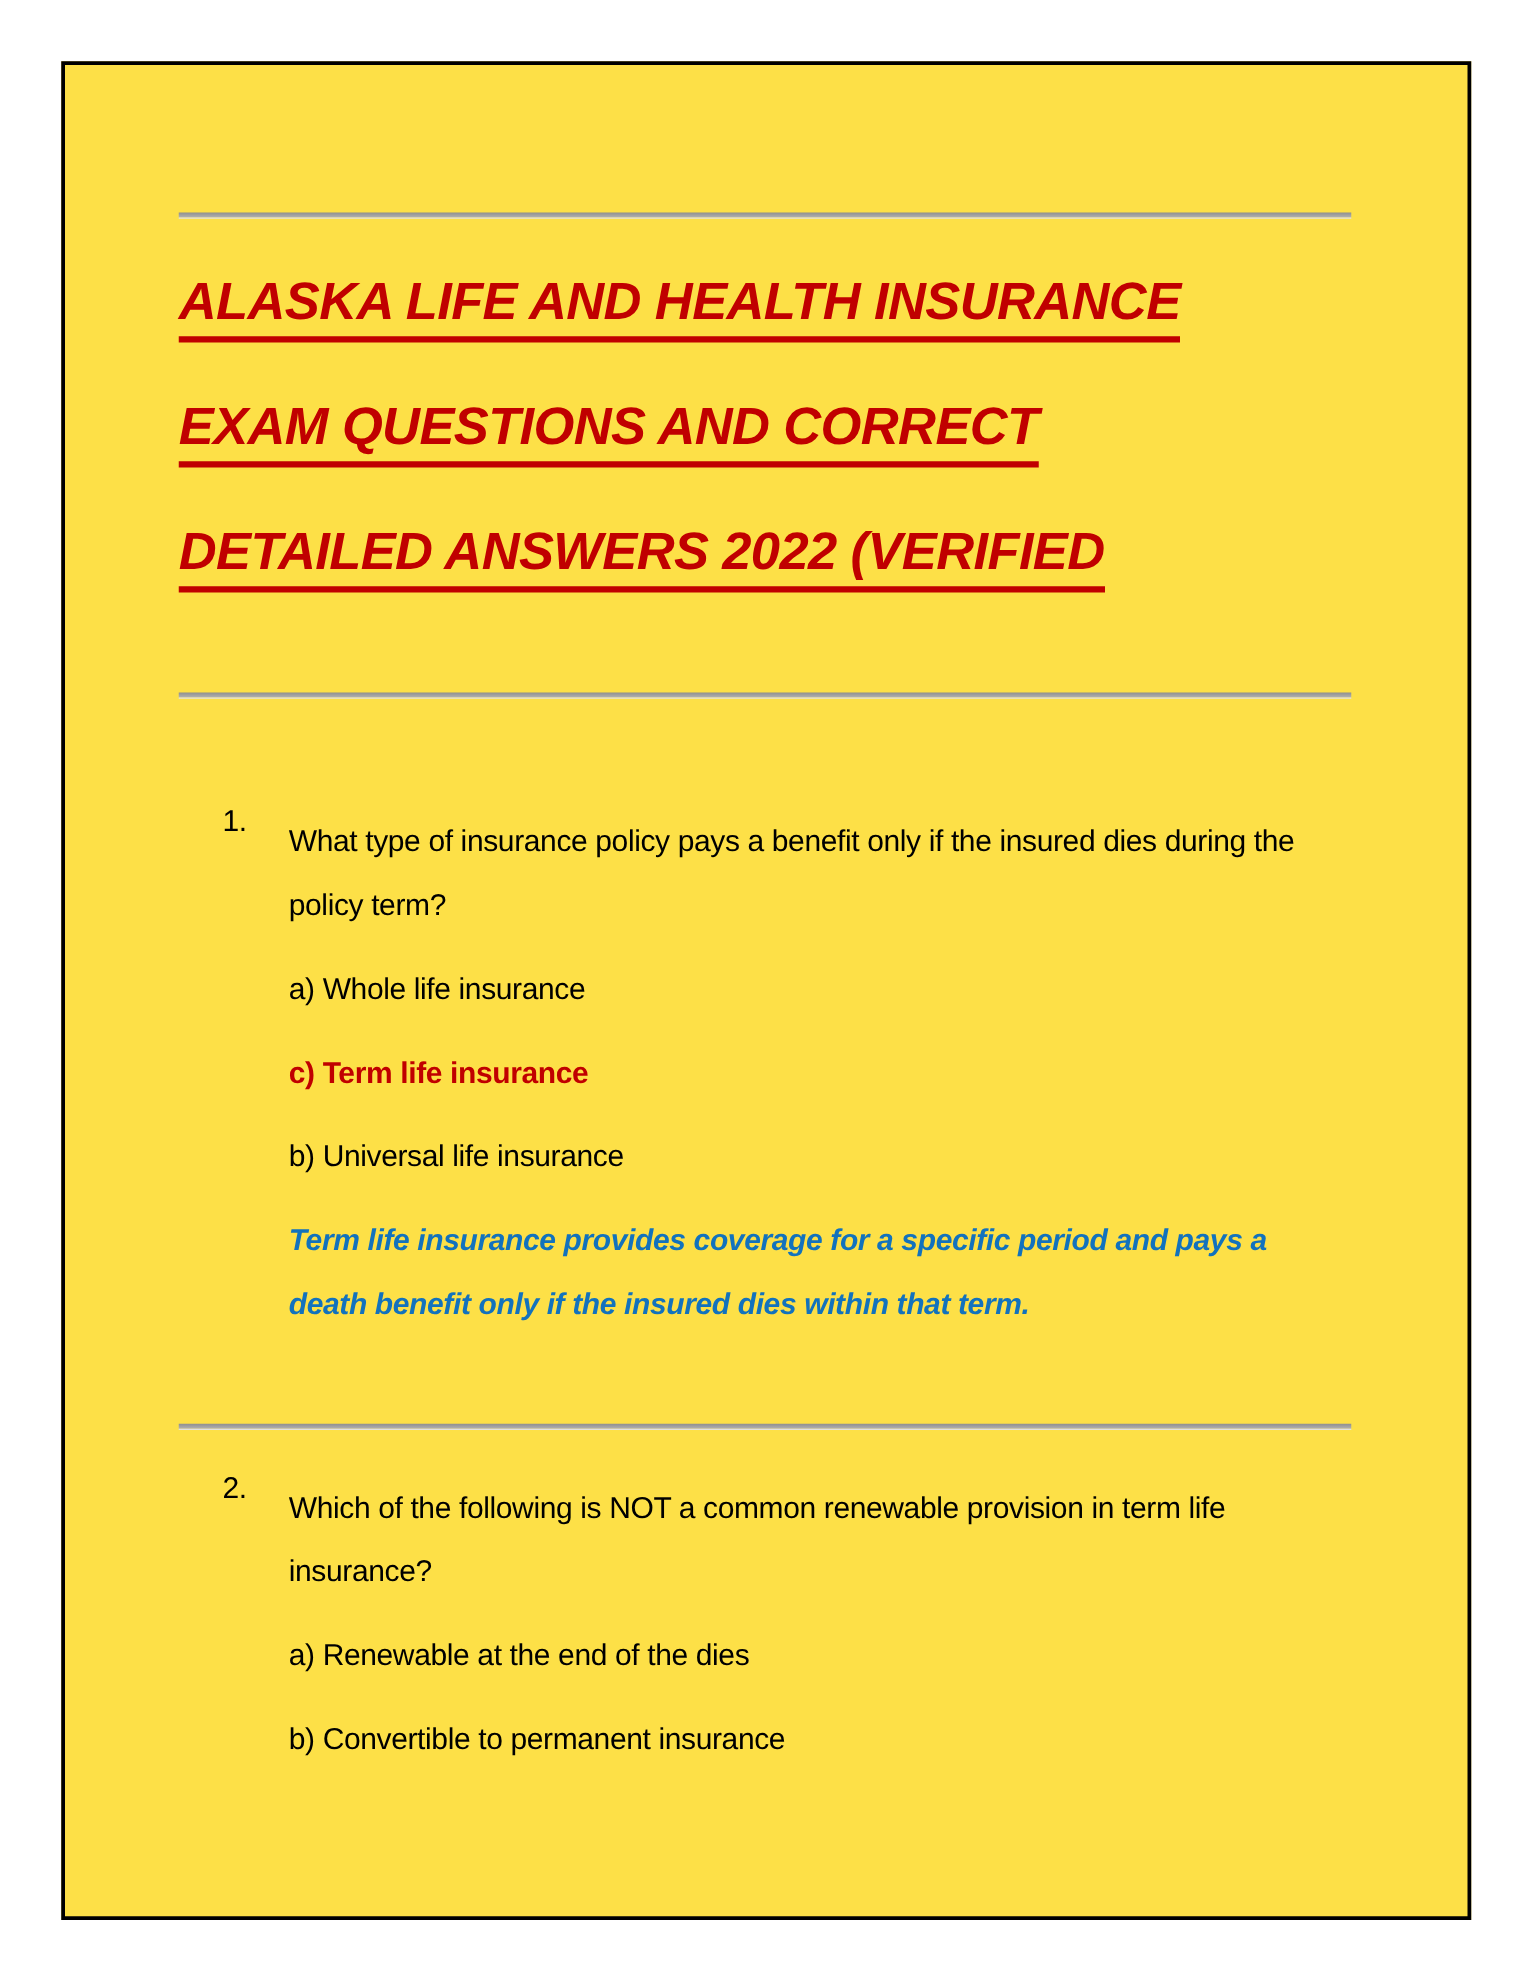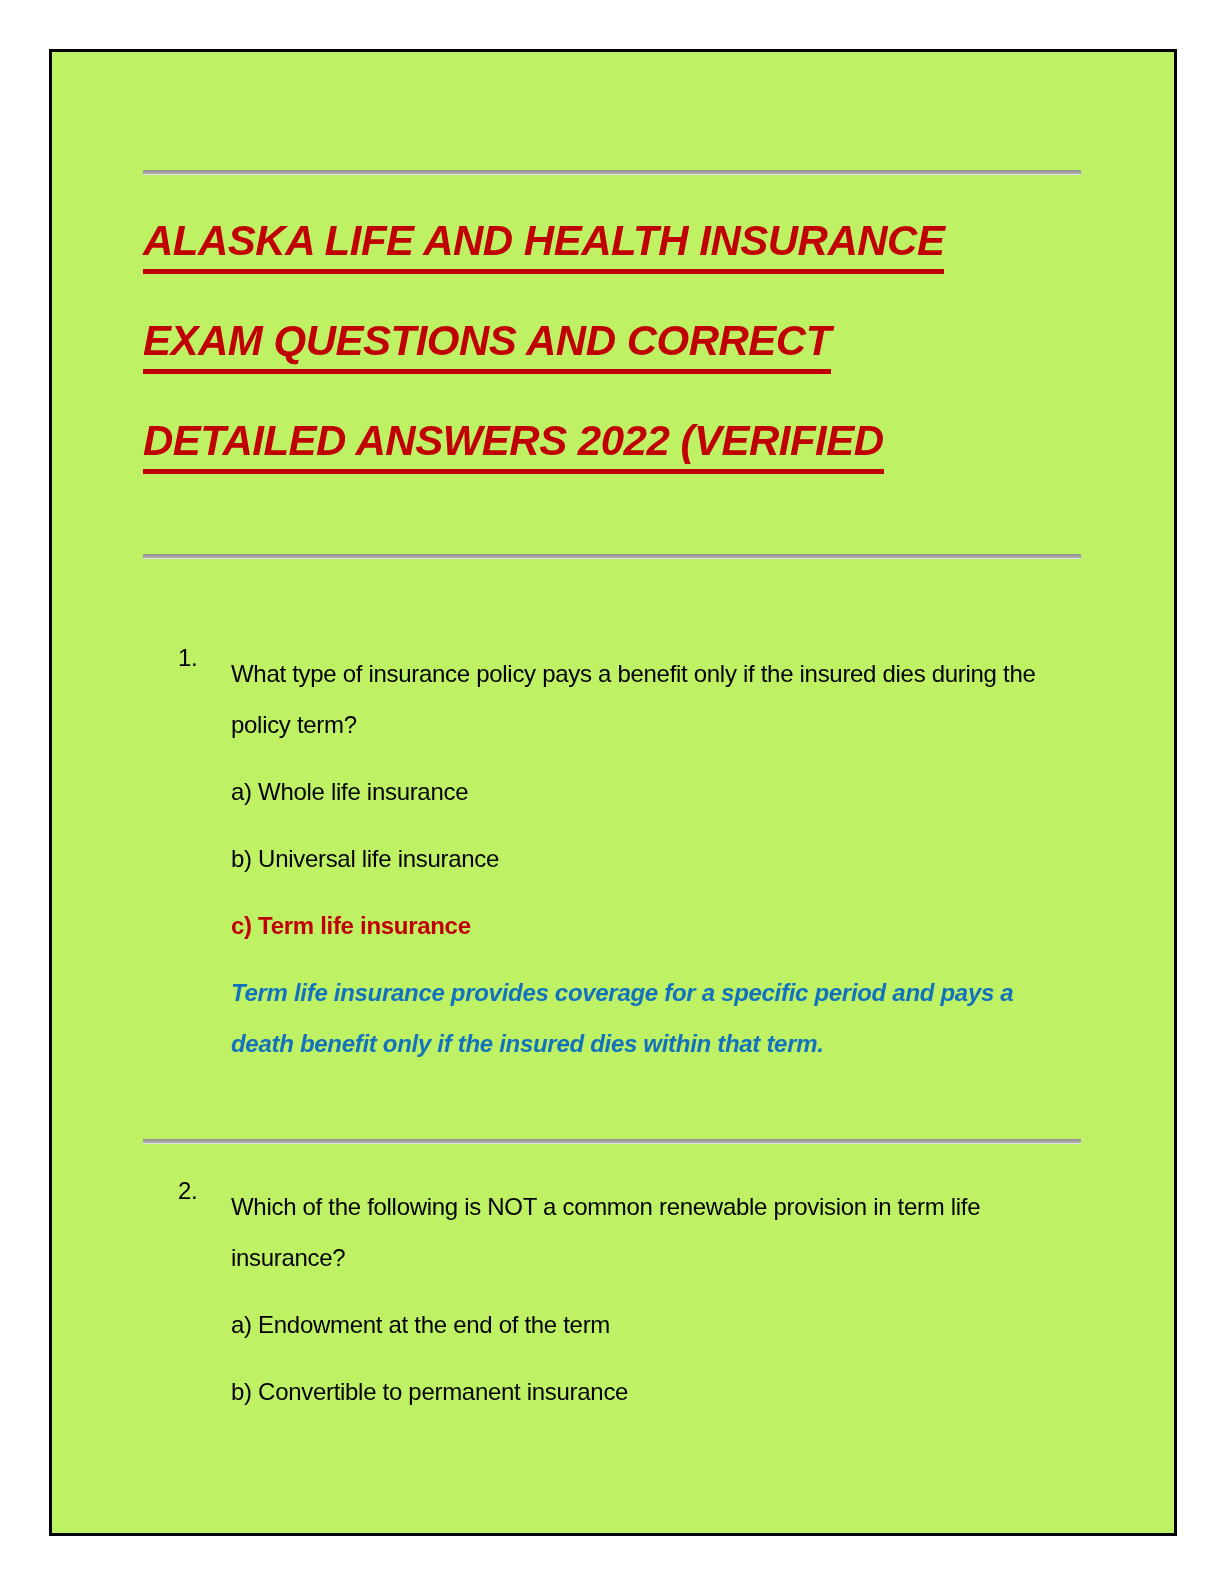--- a/index.html
+++ b/index.html
@@ -16,21 +16,21 @@
     overflow: hidden;
   }
   .page {
     position: absolute;
     left: 49px;
     top: 49px;
     width: 1128px;
     height: 1487px;
     box-sizing: border-box;
     border: 3px solid #000000;
-    background: #bef264;
+    background: #fde047;
   }
   .content {
     padding-left: 91px;
     padding-right: 40px;
   }
   .rule {
     width: 938px;
     height: 4px;
     background: linear-gradient(to bottom, #8f8f8f, #b2b2b2);
     border-bottom: 1px solid #e2e2e2;
@@ -95,32 +95,32 @@
         <div class="title-line"><span>DETAILED ANSWERS 2022 (VERIFIED</span></div>
       </h1>
 
       <div class="rule rule-2"></div>
 
       <div class="question q1">
         <div class="qnum">1.</div>
         <div class="qbody">
           <p class="qtext">What type of insurance policy pays a benefit only if the insured dies during the policy term?</p>
           <p class="option">a) Whole life insurance</p>
+          <p class="option correct">c) Term life insurance</p>
           <p class="option">b) Universal life insurance</p>
-          <p class="option correct">c) Term life insurance</p>
           <p class="rationale">Term life insurance provides coverage for a specific period and pays a death benefit only if the insured dies within that term.</p>
         </div>
       </div>
 
       <div class="rule rule-3"></div>
 
       <div class="question q2">
         <div class="qnum">2.</div>
         <div class="qbody">
           <p class="qtext">Which of the following is NOT a common renewable provision in term life insurance?</p>
-          <p class="option">a) Endowment at the end of the term</p>
+          <p class="option">a) Renewable at the end of the dies</p>
           <p class="option">b) Convertible to permanent insurance</p>
         </div>
       </div>
 
     </div>
   </div>
 </div>
 
 </body></html>

